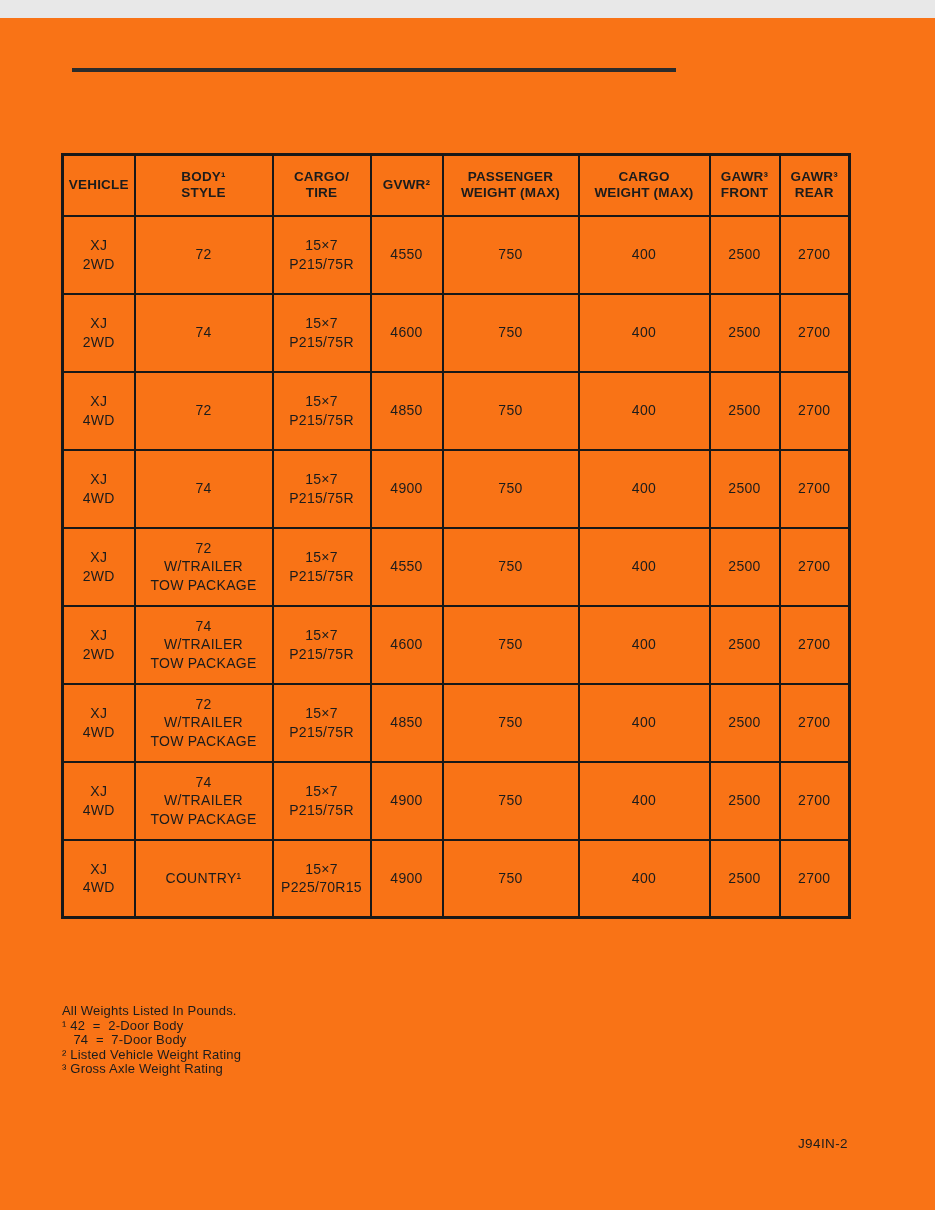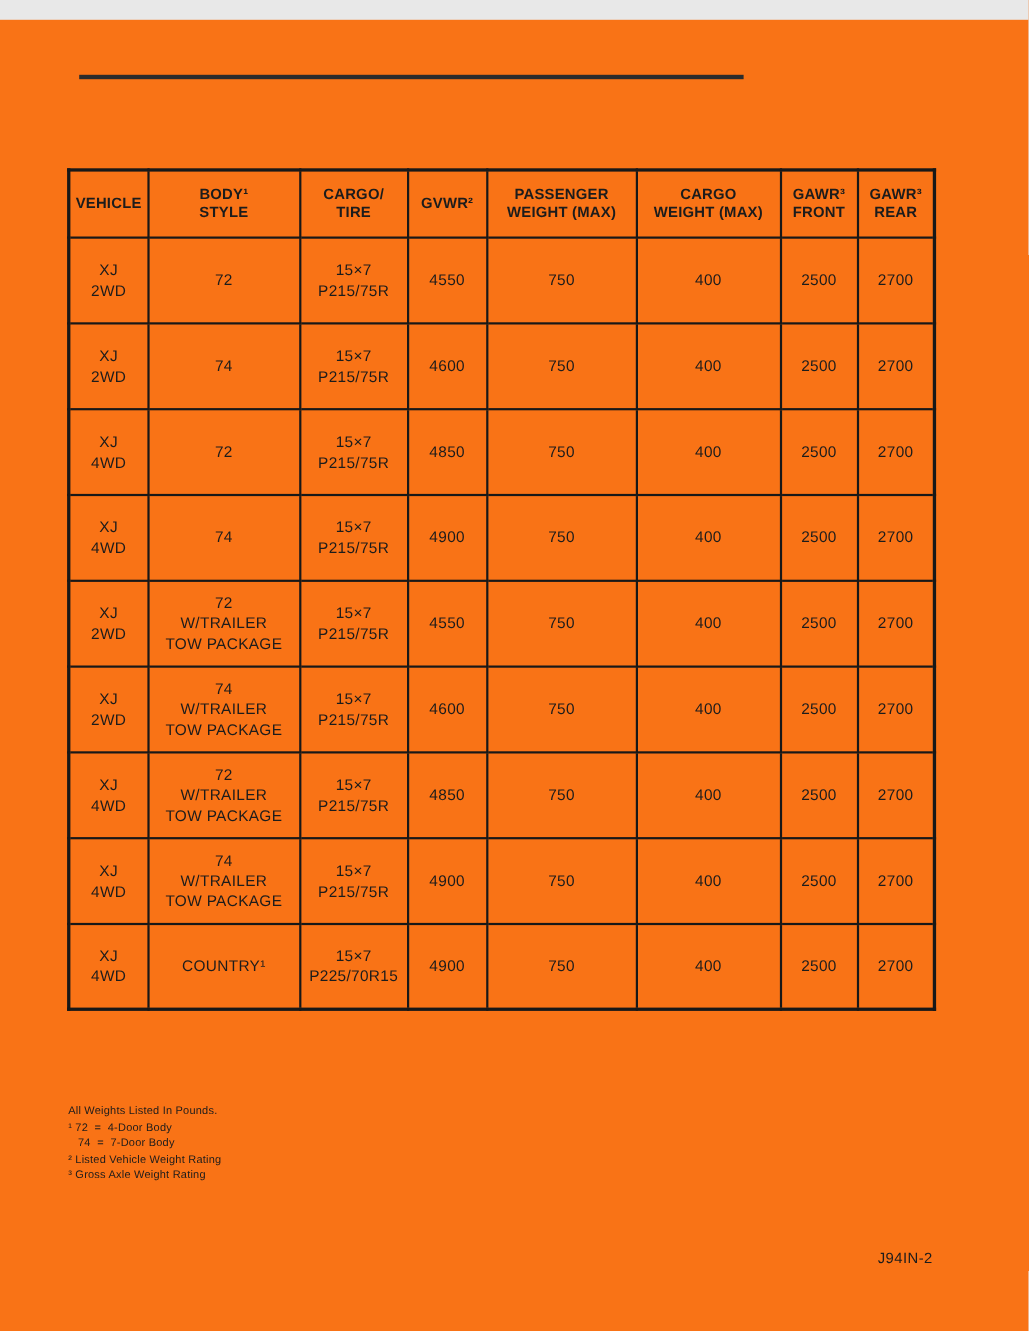--- a/index.html
+++ b/index.html
@@ -49,21 +49,21 @@
     height: 78px;
     font-size: 14px;
     font-weight: normal;
     line-height: 1.3;
     letter-spacing: 0.3px;
   }
   .footnotes {
     position: absolute;
     left: 62px;
     top: 986px;
-    font-size: 10px;
+    font-size: 13px;
     line-height: 14.6px;
     letter-spacing: 0.2px;
   }
   .footnote-line { white-space: pre; }
   .doc-code {
     position: absolute;
     right: 87px;
     top: 1118px;
     font-size: 13.5px;
     font-weight: normal;
@@ -221,21 +221,21 @@
         <td>750</td>
         <td>400</td>
         <td>2500</td>
         <td>2700</td>
       </tr>
     </tbody>
   </table>
 
   <div class="footnotes">
     <div class="footnote-line">All Weights Listed In Pounds.</div>
-    <div class="footnote-line">¹ 72  =  4-Door Body</div>
+    <div class="footnote-line">¹ 42  =  2-Door Body</div>
     <div class="footnote-line">   74  =  7-Door Body</div>
     <div class="footnote-line">² Listed Vehicle Weight Rating</div>
     <div class="footnote-line">³ Gross Axle Weight Rating</div>
   </div>
 
   <div class="doc-code">J94IN-2</div>
 
 </div>
 
 </body></html>

